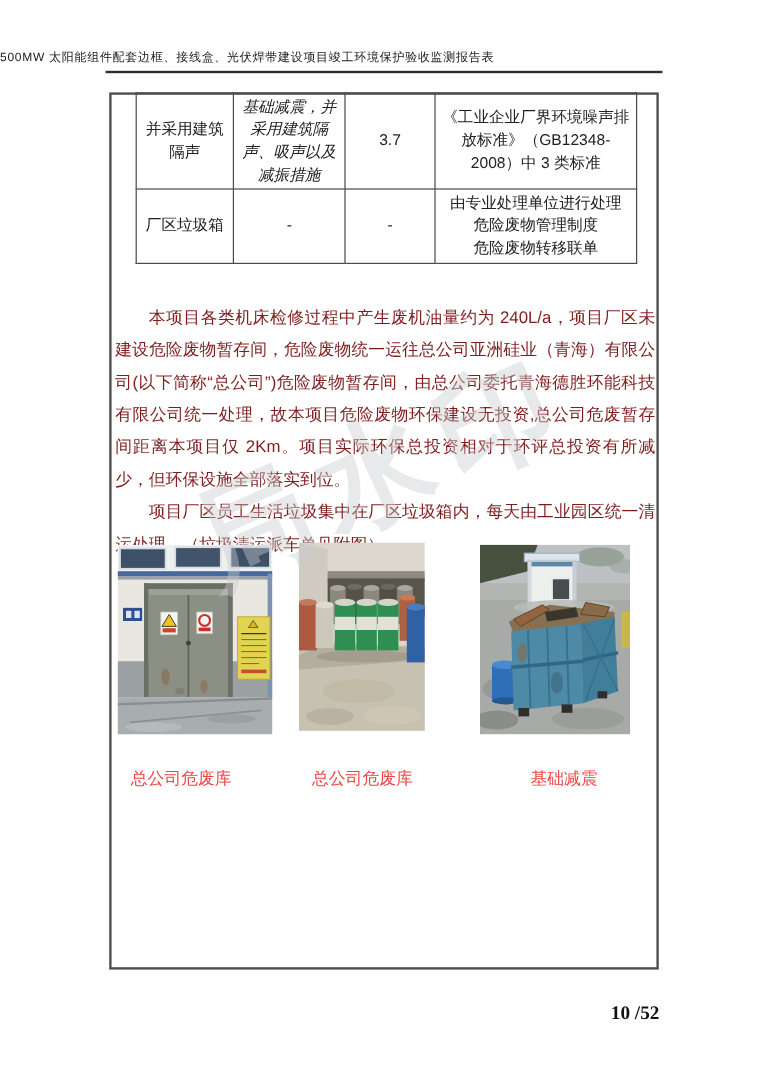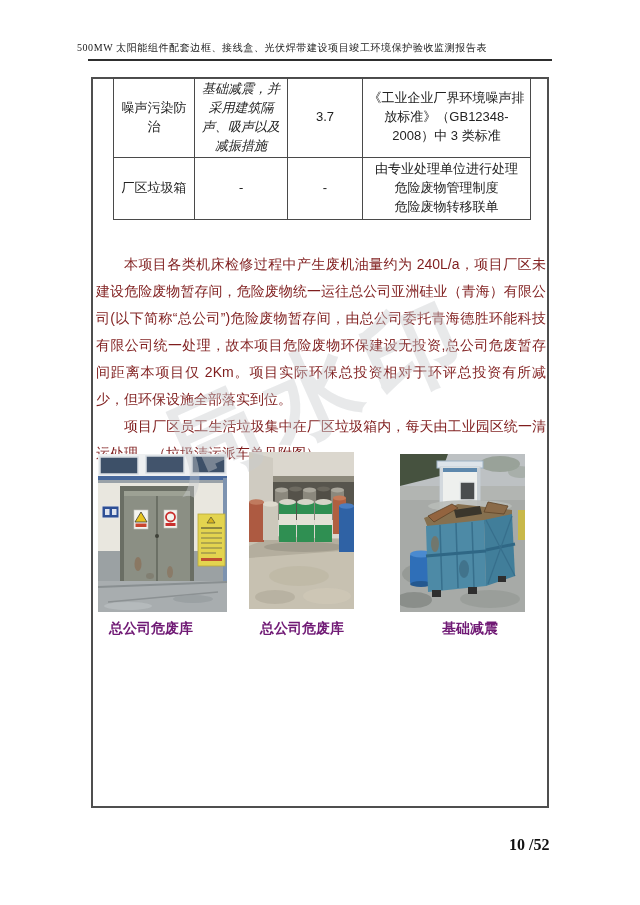--- a/index.html
+++ b/index.html
@@ -2,22 +2,22 @@
 <html><head>
 <meta charset="utf-8">
 <style>
   * { margin:0; padding:0; box-sizing:border-box; }
   html,body { background:#ffffff; }
   .page {
     position:relative; width:640px; height:905px; background:#ffffff;
     font-family:"Liberation Sans", sans-serif; color:#1d1d1d; overflow:hidden;
   }
   .doc-title {
-    position:absolute; top:41px; left:0; width:564px; text-align:center;
-    font-size:10px; letter-spacing:0.6px; color:#1a1a1a; font-weight:500;font-family:Liberation Serif, serif;
+    position:absolute; top:41px; left:0; width:564px; text-align:left;
+    font-size:10px; letter-spacing:0.6px; color:#1a1a1a; font-weight:500;
   }
   .title-rule {
     position:absolute; left:88px; top:59px; width:464px; height:0;
     border-top:2px solid #2e2e2e;
   }
   .outer-box {
     position:absolute; left:91px; top:77px; width:458px; height:731px;
     border:2px solid #4f4f4f; background:#ffffff;
   }
   table.cont-table {
@@ -37,21 +37,21 @@
   .row-3 td { height:48px; }
   .multiline { white-space:pre-line; }
   .body-text {
     position:absolute; left:3px; top:172px; width:450px;
     font-size:14px; line-height:27px; text-align:justify; color:#7f1d1d;
   }
   .body-text p { text-indent:2em; }
   .photo-fig { position:absolute; }
   .photo-fig svg { display:block; }
   .photo-caption {
-    position:absolute; top:541px; font-size:14px; font-weight:bold; color:#701a75;
+    position:absolute; top:561px; font-size:14px; font-weight:normal; color:#ef4444;
     white-space:nowrap;
   }
   .cap-1 { left:16px; }
   .cap-2 { left:167px; }
   .cap-3 { left:349px; }
   .watermark {
     position:absolute; left:168px; top:396px; z-index:6;
     font-size:96px; letter-spacing:14px; color:#c9cccf; opacity:0.42;
     transform:rotate(-24deg); transform-origin:left center;
     pointer-events:none; white-space:nowrap; font-weight:bold;
@@ -70,21 +70,21 @@
   <div class="doc-title">500MW 太阳能组件配套边框、接线盒、光伏焊带建设项目竣工环境保护验收监测报告表</div>
   <div class="title-rule"></div>
 
   <div class="watermark">局水印</div>
 
   <div class="outer-box">
 
     <table class="cont-table">
       <tbody>
           <tr class="row-1">
-        <td class="col-label">噪声污染防治</td>
+        <td class="col-label">并采用建筑隔声</td>
         <td class="col-measure">基础减震，并采用建筑隔声、吸声以及减振措施</td>
         <td class="col-value">3.7</td>
         <td class="col-standard">《工业企业厂界环境噪声排放标准》（GB12348-2008）中 3 类标准</td>
       </tr>
       <tr class="row-2">
         <td class="col-label">厂区垃圾箱</td>
         <td class="col-measure">-</td>
         <td class="col-value">-</td>
         <td class="col-standard multiline">由专业处理单位进行处理
 危险废物管理制度

